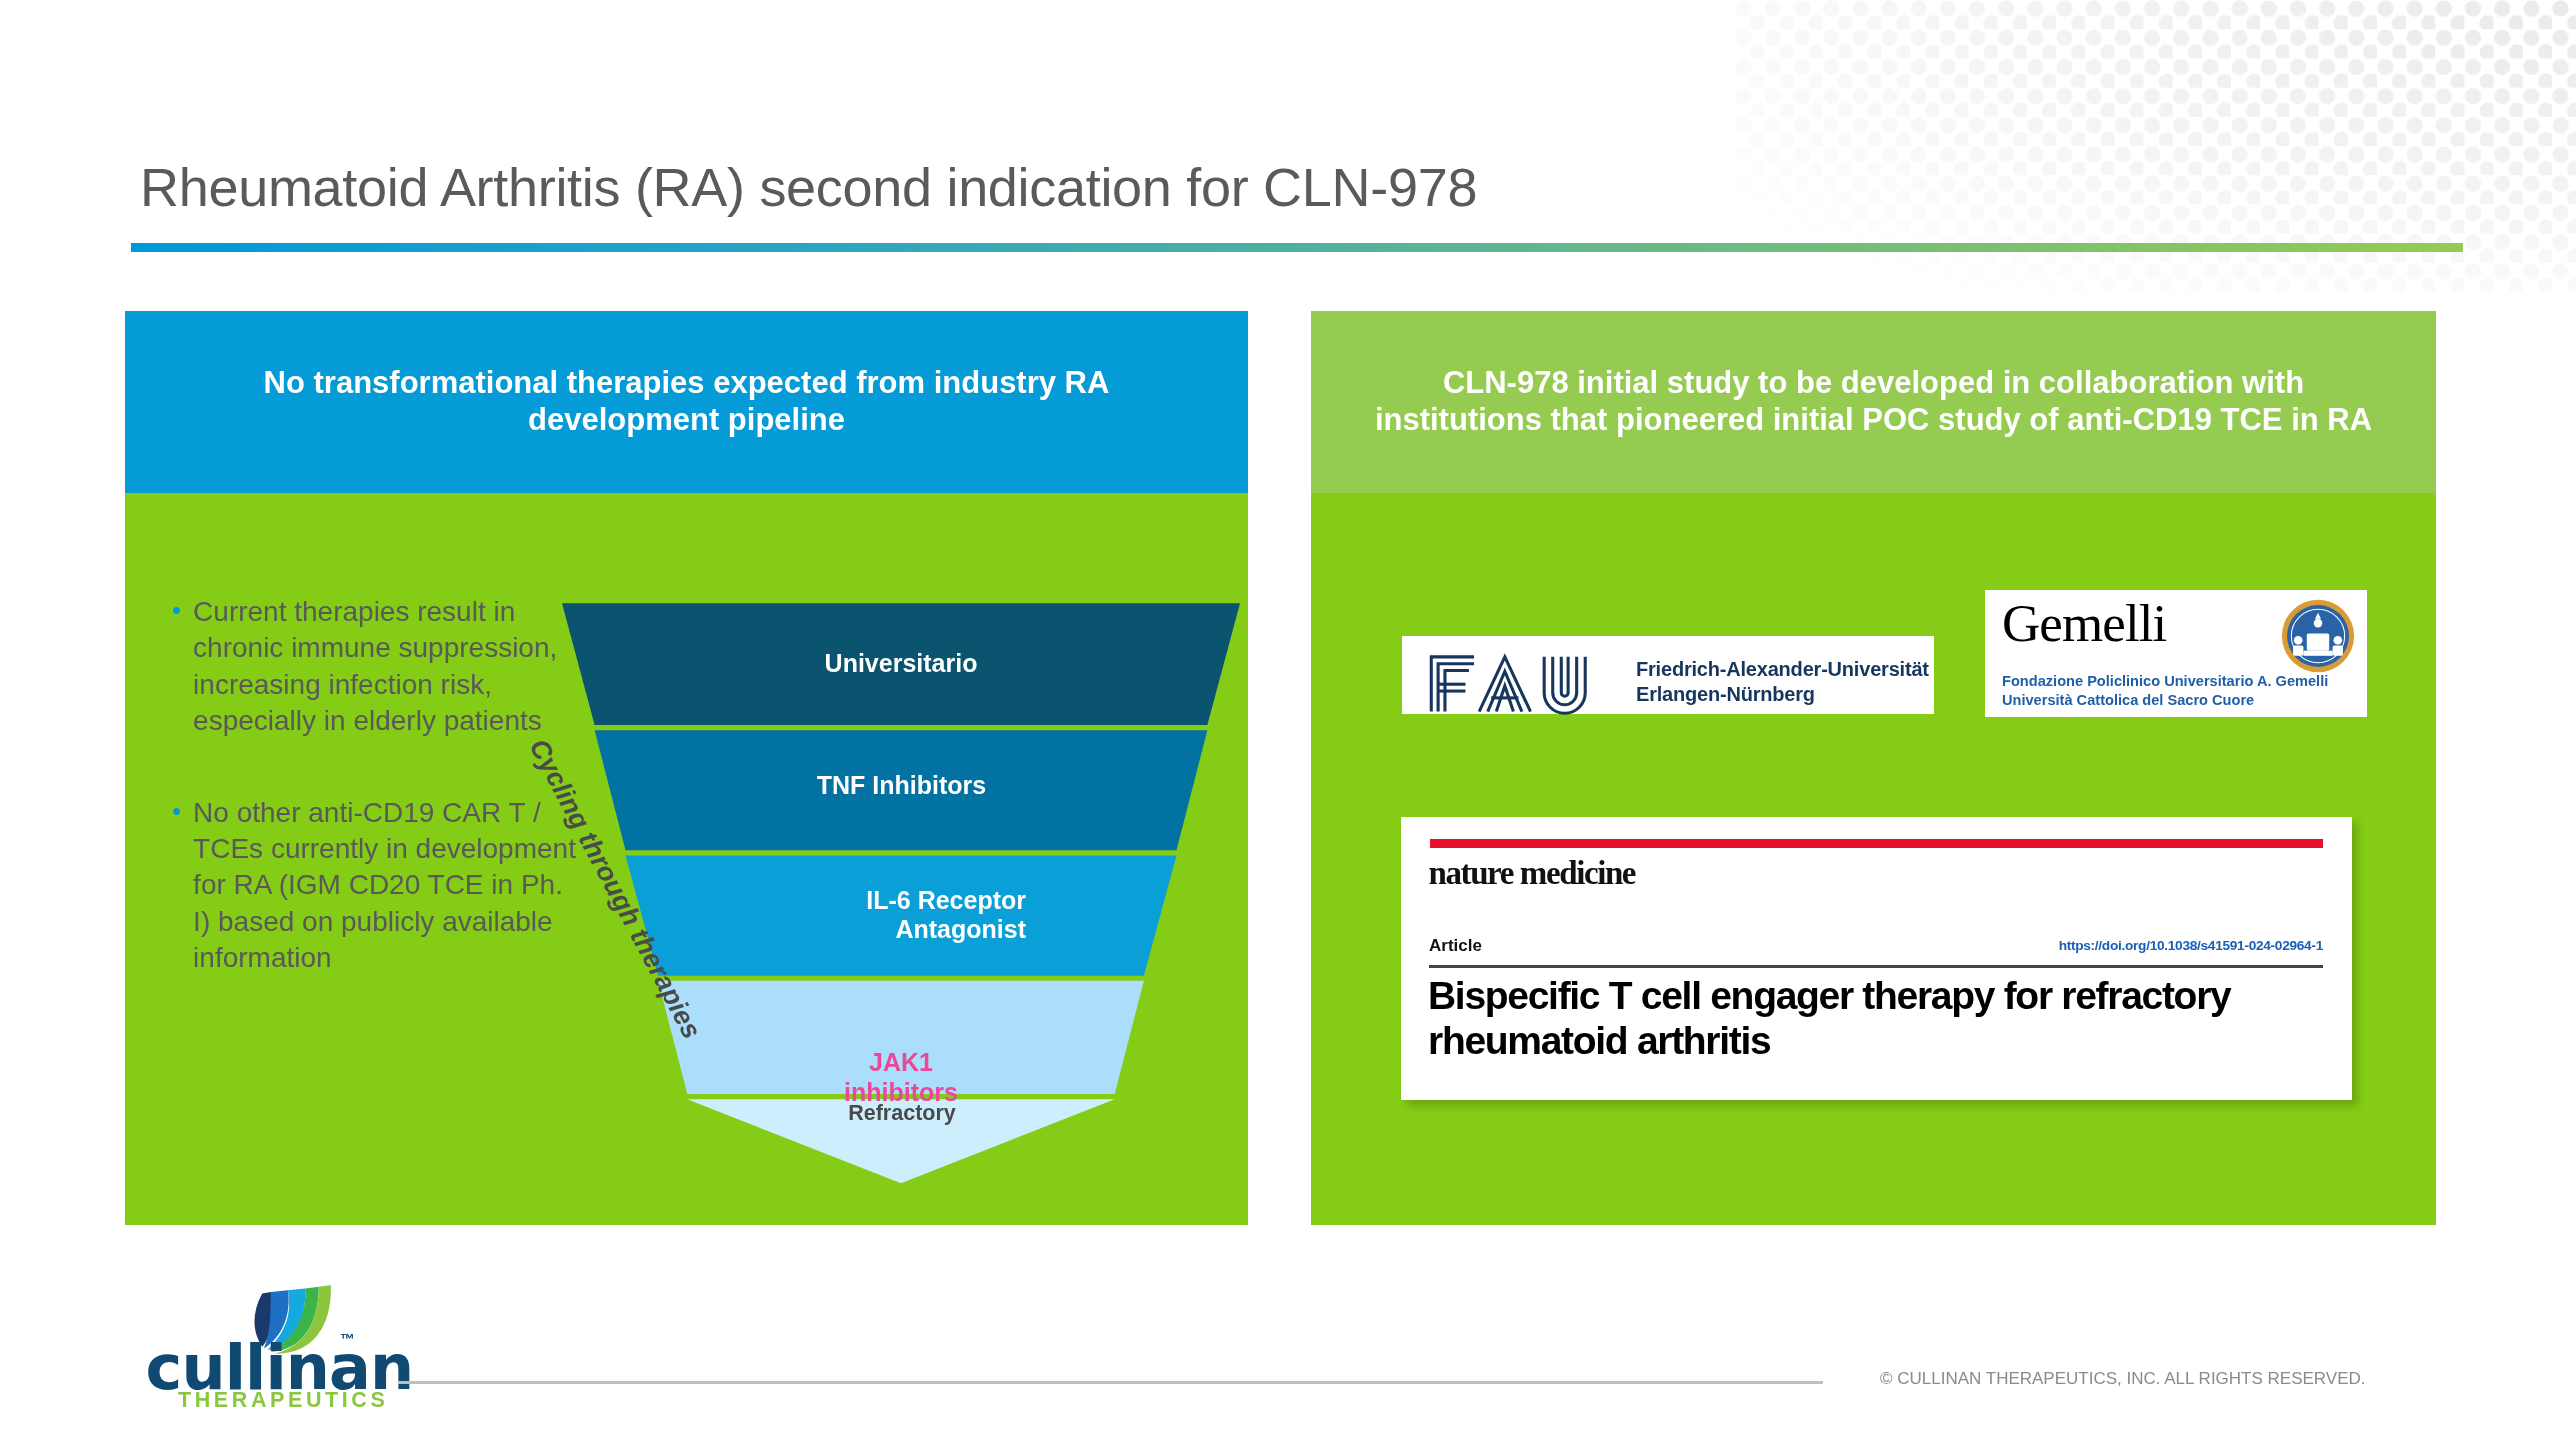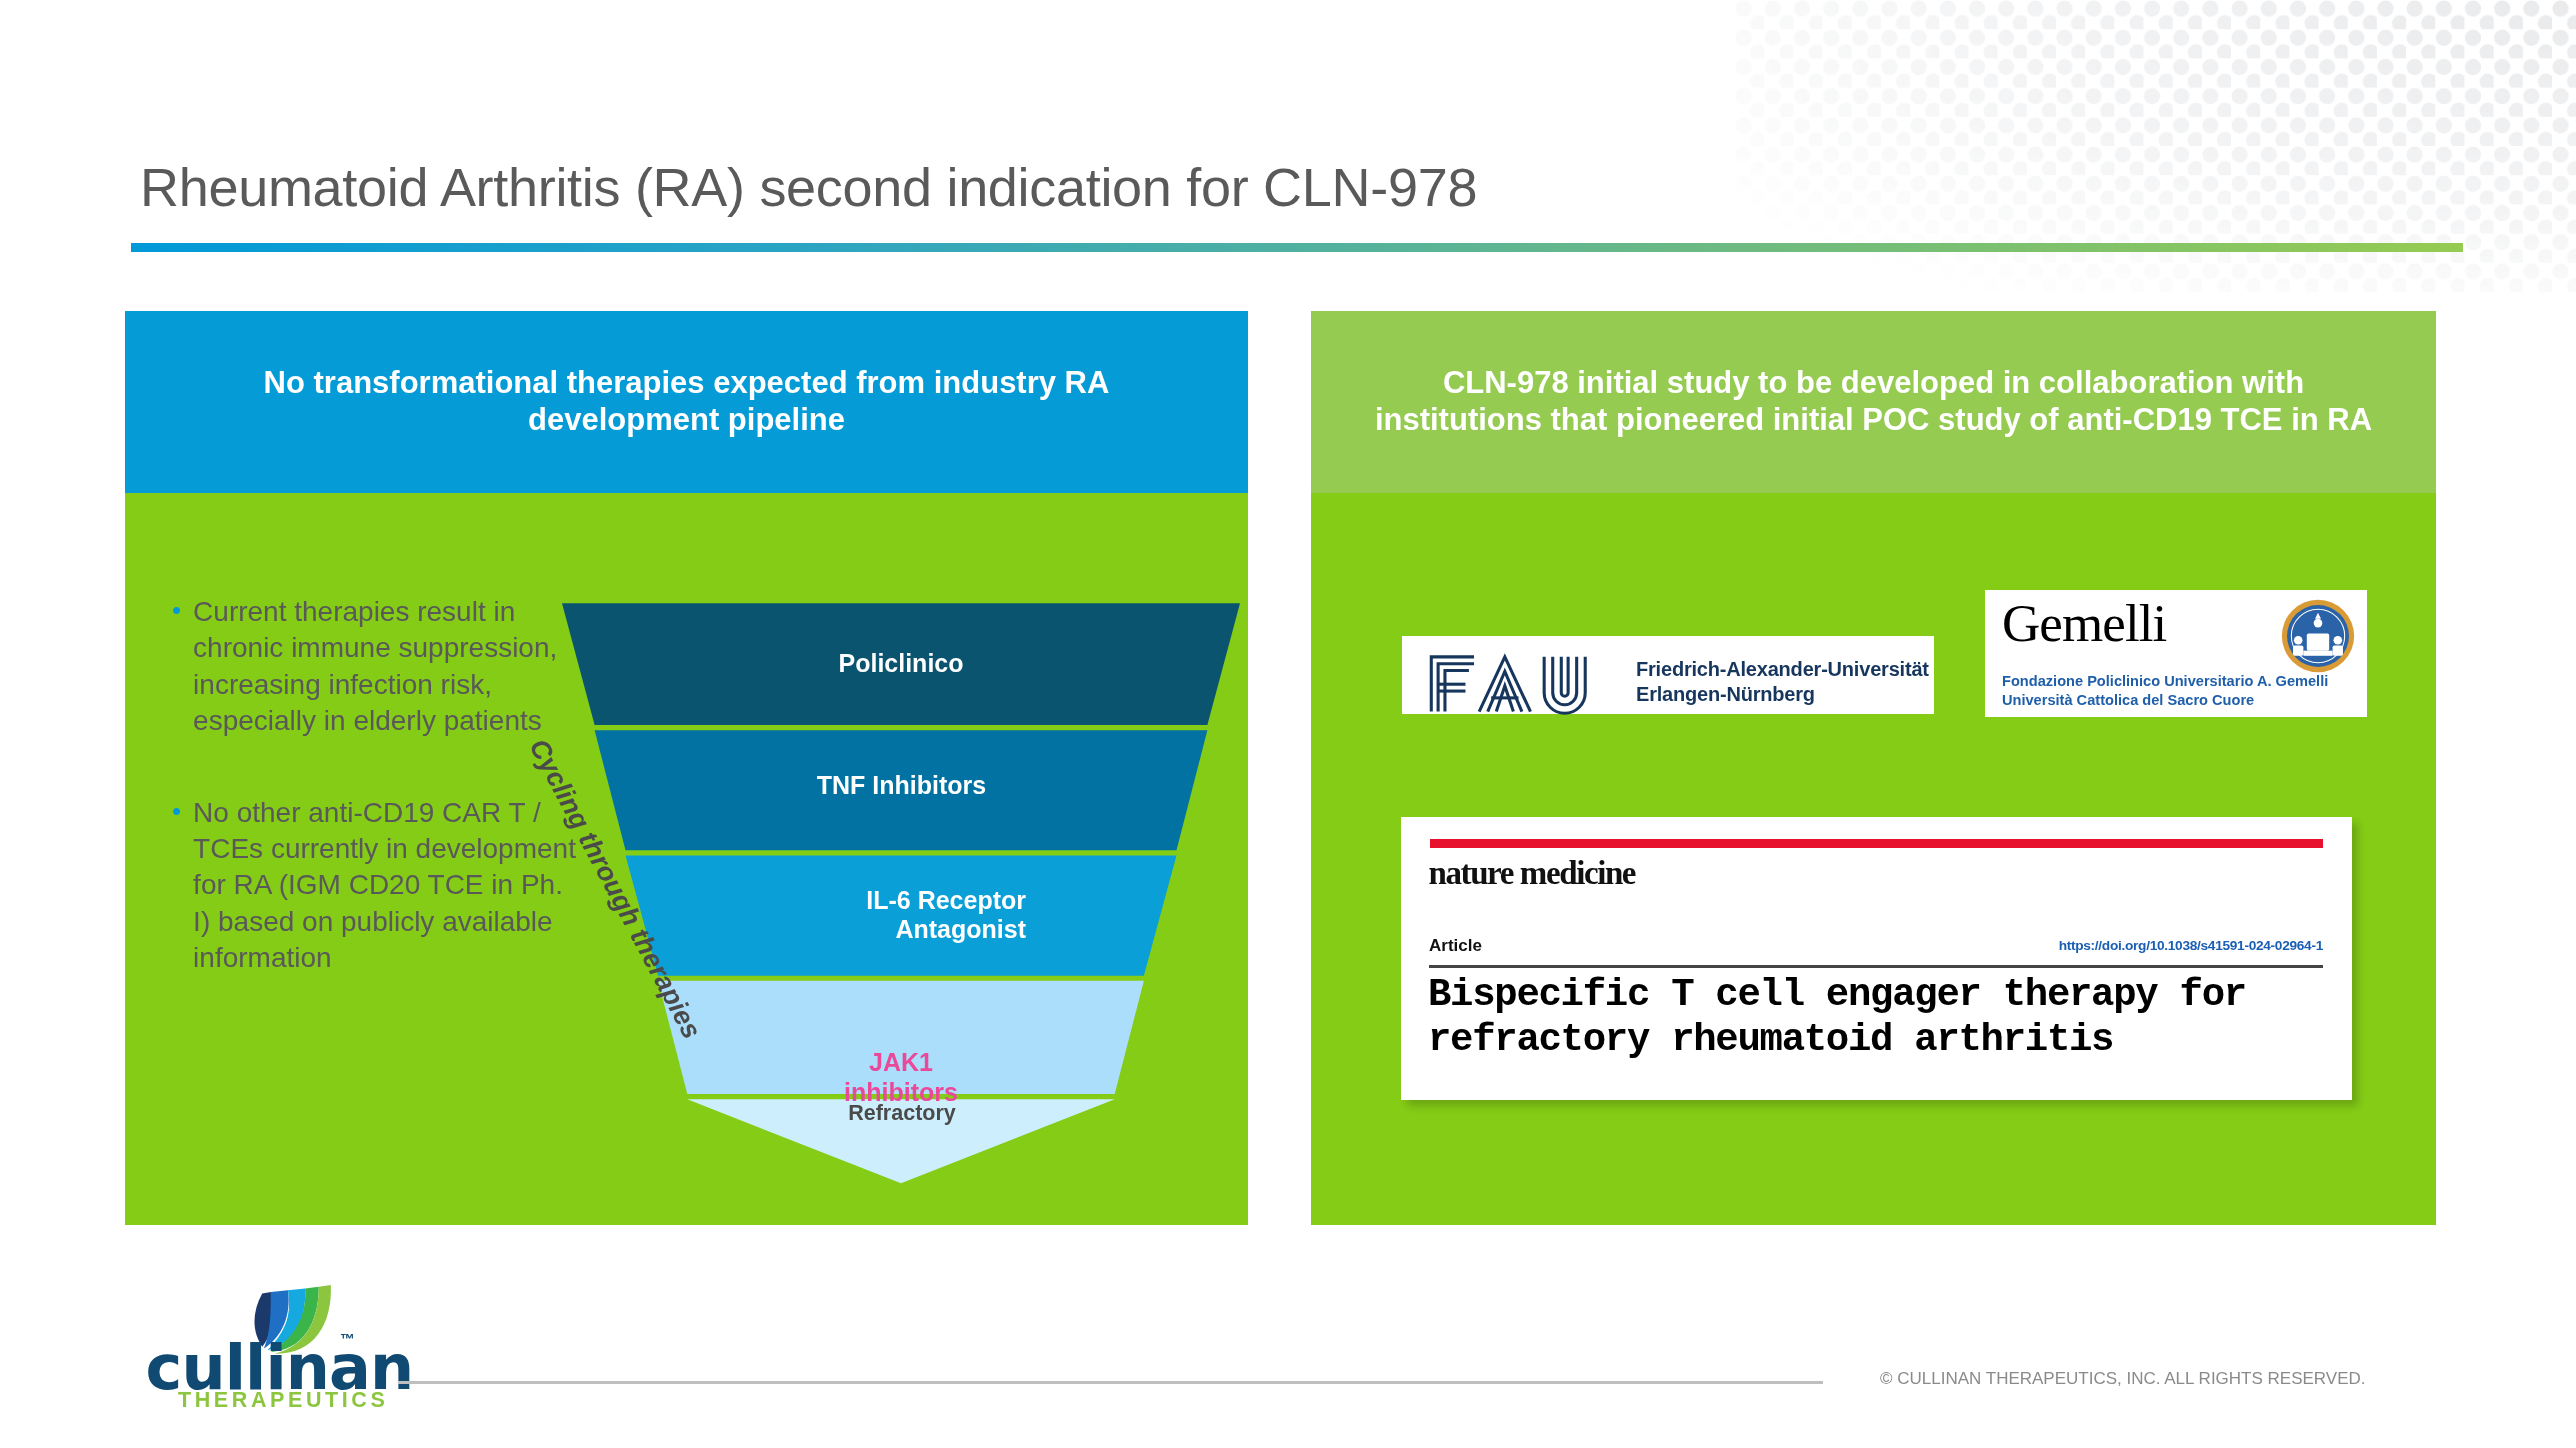--- a/index.html
+++ b/index.html
@@ -111,21 +111,21 @@
     font-size:17px;font-weight:bold;color:#111;
   }
   #nm-doi{
     position:absolute;right:29px;top:121px;
     font-size:13.7px;font-weight:bold;color:#1a5fb4;letter-spacing:-0.3px;
   }
   #nm-divider{position:absolute;left:28px;top:148px;width:894px;height:2.6px;background:#444;}
   #nm-headline{
     position:absolute;left:27px;top:156px;width:859px;
     font-size:39px;font-weight:bold;color:#000;line-height:1.16;
-    font-family:Liberation Mono, monospace;letter-spacing:-1.3px;
+    font-family:Liberation Sans, sans-serif;letter-spacing:-1.3px;
   }
 
   
   #footer-logo{position:absolute;left:137px;top:1283px;width:283px;height:125px;}
   #cullinan-word{
     position:absolute;left:8.6px;top:48px;font-size:62px;font-weight:bold;
     color:#104a73;letter-spacing:-0.9px;font-family:"DejaVu Sans",sans-serif;
   }
   #cullinan-tm{position:absolute;left:203px;top:48px;font-size:14.6px;color:#104a73;font-weight:bold;}
   #cullinan-sub{
@@ -181,21 +181,21 @@
 
   <svg width="678" height="584" viewBox="0 0 790 680" style="position:absolute;left:0;top:0;">
     <polygon points="0,0 790,0 752,142 38,142" fill="#0a5470"></polygon>
     <polygon points="38,148 752,148 716,288 74,288" fill="#0272a3"></polygon>
     <polygon points="74,294 716,294 678,434 112,434" fill="#0b9fd8"></polygon>
     <polygon points="112,440 678,440 644,572 146,572" fill="#aadefa"></polygon>
     <polygon points="146,578 644,578 395,676" fill="#cdeffd"></polygon>
   </svg>
 
   <div class="tier" style="left:0;top:0;width:678px;height:122px;color:#ffffff;font-size:25px;">
-    <span class="tier-label">Policlinico</span>
+    <span class="tier-label">Universitario</span>
   </div>
   <div class="tier" style="left:33px;top:127px;width:613px;height:112px;color:#ffffff;font-size:25px;">
     <span class="tier-label">TNF Inhibitors</span>
   </div>
   <div class="tier" style="left:64px;top:252px;width:551px;height:120px;color:#ffffff;font-size:25px;text-align:right;">
     <span class="tier-label" style="max-width:249px;display:inline-block;">IL-6 Receptor Antagonist</span>
   </div>
   <div class="tier" style="left:96px;top:378px;width:486px;height:113px;color:#ec4899;font-size:25px;margin-top:40px;">
     <span class="tier-label" style="max-width:146px;display:inline-block;">JAK1 inhibitors</span>
   </div>

